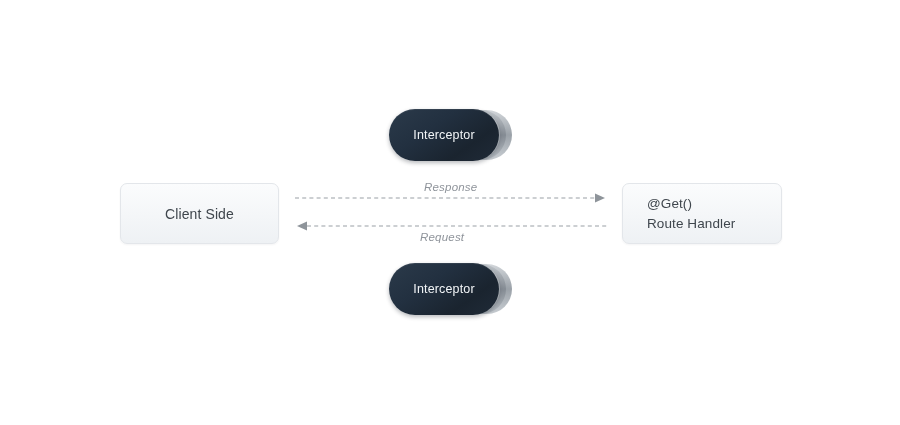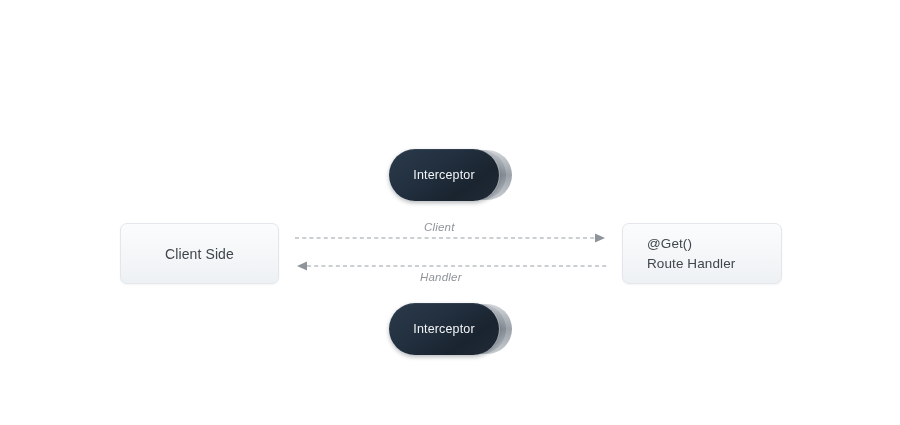--- a/index.html
+++ b/index.html
@@ -13,21 +13,20 @@
     position: relative;
     overflow: hidden;
     font-family: "Liberation Sans", sans-serif;
     -webkit-font-smoothing: antialiased;
   }
 
   .canvas {
     position: absolute;
     inset: 0;
     background: #ffffff;
-    margin-top: 40px;
   }
 
   
   .node-box {
     position: absolute;
     box-sizing: border-box;
     border: 1px solid #e3e6ea;
     border-radius: 7px;
     background: linear-gradient(180deg, #fbfcfd 0%, #f4f6f8 55%, #eef1f4 100%);
     box-shadow: 0 1px 2px rgba(30, 40, 60, 0.05);
@@ -181,27 +180,27 @@
 
   <div class="node-box" id="route-handler-box">
     <span class="box-label-multiline">@Get()</span>
     <span class="box-label-multiline">Route Handler</span>
   </div>
 
   <svg class="arrow-svg" id="request-arrow-svg" viewBox="0 0 312 12">
     <line class="arrow-line" x1="0" y1="6" x2="300" y2="6"></line>
     <polygon class="arrow-head" points="300,1.5 310,6 300,10.5"></polygon>
   </svg>
-  <span class="edge-label" id="request-label">Client</span>
+  <span class="edge-label" id="request-label">Response</span>
 
   <svg class="arrow-svg" id="response-arrow-svg" viewBox="0 0 312 12">
     <line class="arrow-line" x1="12" y1="6" x2="312" y2="6"></line>
     <polygon class="arrow-head" points="12,1.5 2,6 12,10.5"></polygon>
   </svg>
-  <span class="edge-label" id="response-label">Handler</span>
+  <span class="edge-label" id="response-label">Request</span>
 
   <div class="pill-stack" id="interceptor-bottom-stack">
     <div class="pill-layer back-3"></div>
     <div class="pill-layer back-2"></div>
     <div class="pill-layer back-1"></div>
     <div class="pill-front">
       <span class="pill-text">Interceptor</span>
     </div>
   </div>
 

